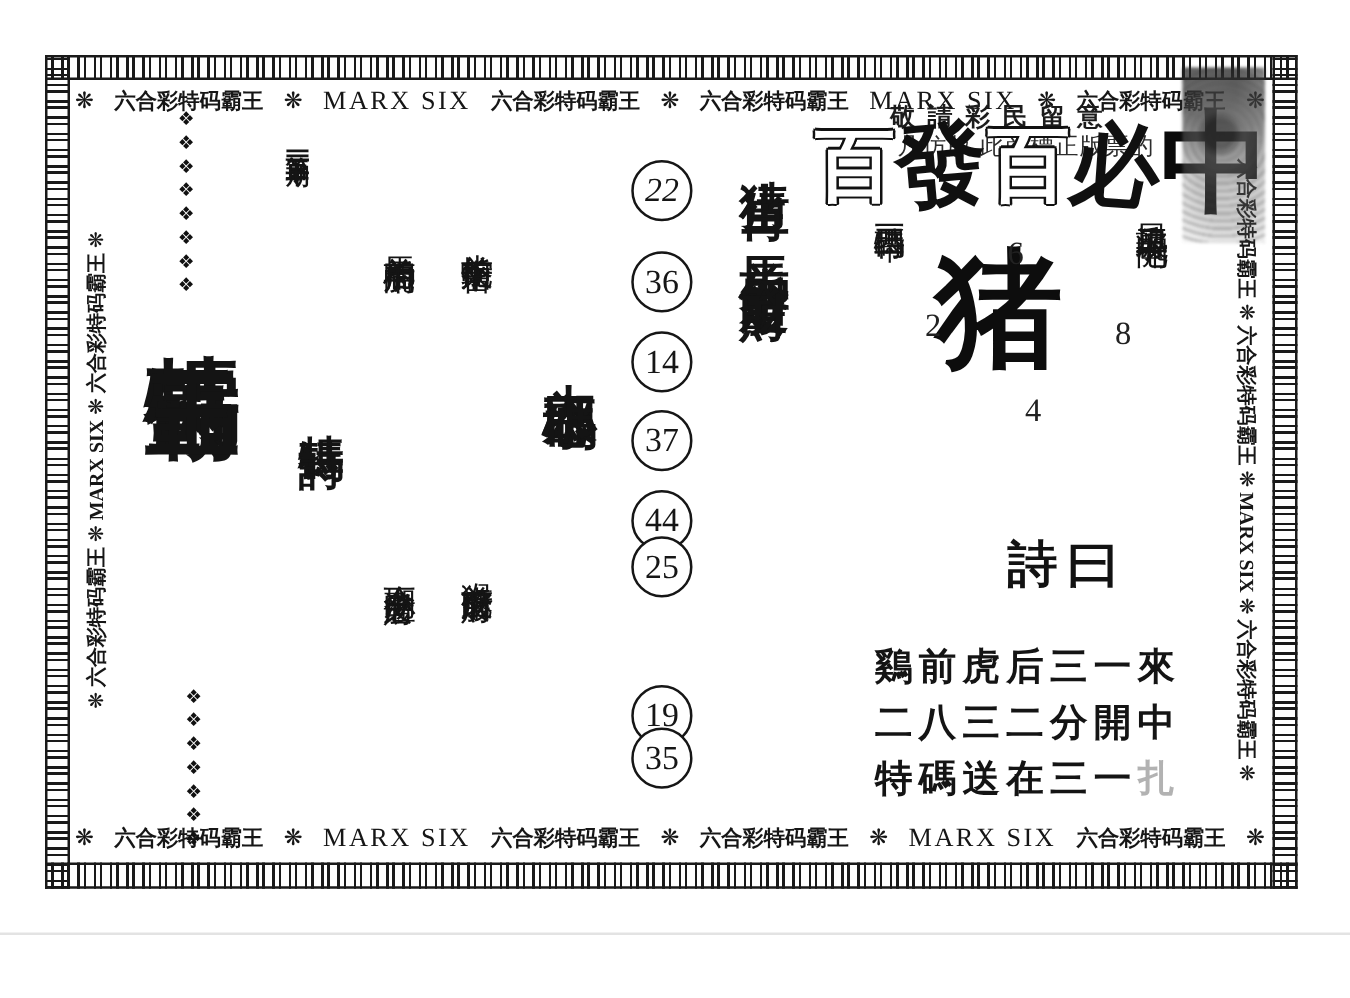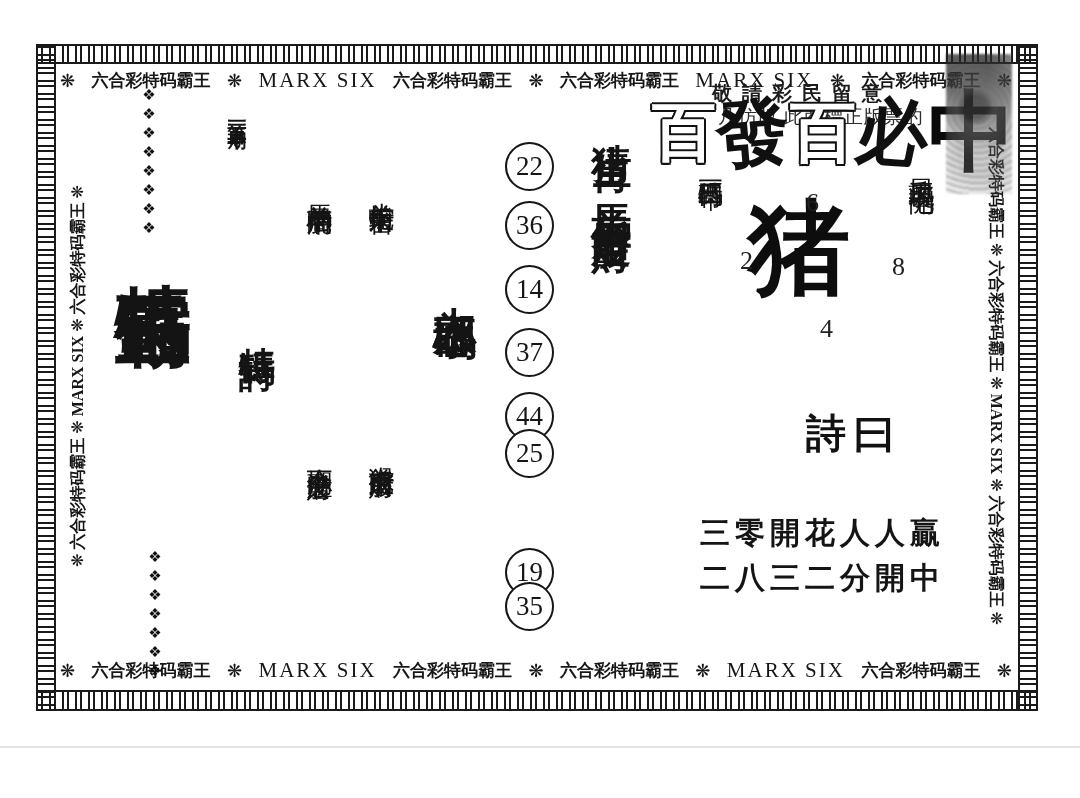--- a/index.html
+++ b/index.html
@@ -81,21 +81,21 @@
   .stamp{position:absolute;left:946px;top:54px;width:66px;height:140px;z-index:4;opacity:.85;
     background:
       radial-gradient(circle at 45% 38%, rgba(50,50,50,.75) 0 12%, rgba(120,120,120,.45) 20%, transparent 55%),
       radial-gradient(circle at 30% 12%, rgba(35,35,35,.8) 0 18%, transparent 50%),
       radial-gradient(circle at 75% 20%, rgba(70,70,70,.6) 0 15%, transparent 55%),
       radial-gradient(circle at 55% 70%, rgba(110,110,110,.4) 0 22%, transparent 60%),
       repeating-radial-gradient(circle at 48% 40%, rgba(40,40,40,.35) 0 2px, transparent 2px 6px);
     filter:blur(1.2px);}
 
   
-  .poem-heading{position:absolute;left:806px;top:406px;font-size:40px;font-weight:900;
+  .poem-heading{position:absolute;left:806px;top:424px;font-size:40px;font-weight:900;
                 letter-spacing:8px;color:#121212;}
   .poem-line{position:absolute;left:700px;width:256px;font-size:30px;letter-spacing:5px;
              color:#141414;white-space:nowrap;font-weight:bold;}
   .faint{opacity:.32;filter:blur(.5px);}
 
   .scanline{position:absolute;left:0;top:746px;width:1080px;height:2px;background:#e3e3e3;}
 </style>
 </head>
 <body>
 
@@ -153,36 +153,39 @@
   <div class="vcol main-title">特碼霸王</div>
   <div class="chain" style="left:146px;top:548px;">❖❖❖❖❖❖❖</div>
   <div class="vcol poem-label">特碼詩</div>
 
   <div class="vcol tip tip1">馬前羊后虎中間</div>
   <div class="vcol tip tip2">牛前蛇后來中合</div>
   <div class="vcol tip tip3">今期下注必發財</div>
   <div class="vcol tip tip4">猴前虎后來發財</div>
 
   <div class="vcol inner-label">内部心水碼</div>
-  <div class="num" style="top:142px;">22</div>
+  <div class="num" style="top:128px;font-style:italic;">22</div>
   <div class="num" style="top:201px;">36</div>
   <div class="num" style="top:265px;">14</div>
   <div class="num" style="top:328px;">37</div>
   <div class="num" style="top:392px;">44</div>
   <div class="num" style="top:429px;">25</div>
   <div class="num" style="top:548px;">19</div>
   <div class="num" style="top:582px;">35</div>
 
   <div class="vcol zodiac">猜生肖：馬前牛后定發財</div>
   <div class="vcol special">特碼三四帶二一</div>
   <div class="animal">猪</div>
   <div class="adigit" style="left:806px;top:188px;">6</div>
   <div class="adigit" style="left:740px;top:246px;">2</div>
   <div class="adigit" style="left:820px;top:314px;">4</div>
   <div class="adigit" style="left:892px;top:252px;">8</div>
   <div class="vcol wave">風波再現二七開</div>
 
   <div class="poem-heading">詩曰</div>
-  <div class="poem-line" style="top:513px;">三零開花人人贏</div>
+  <div class="poem-line" style="top:513px;">鷄前虎后三一來</div>
   <div class="poem-line" style="top:558px;">二八三二分開中</div>
+  <div class="poem-line" style="top:603px;">
+    <span>特碼送在三一</span><span class="faint">扎</span>
+  </div>
 
   <div class="scanline"></div>
 </div>
 
 </body></html>

